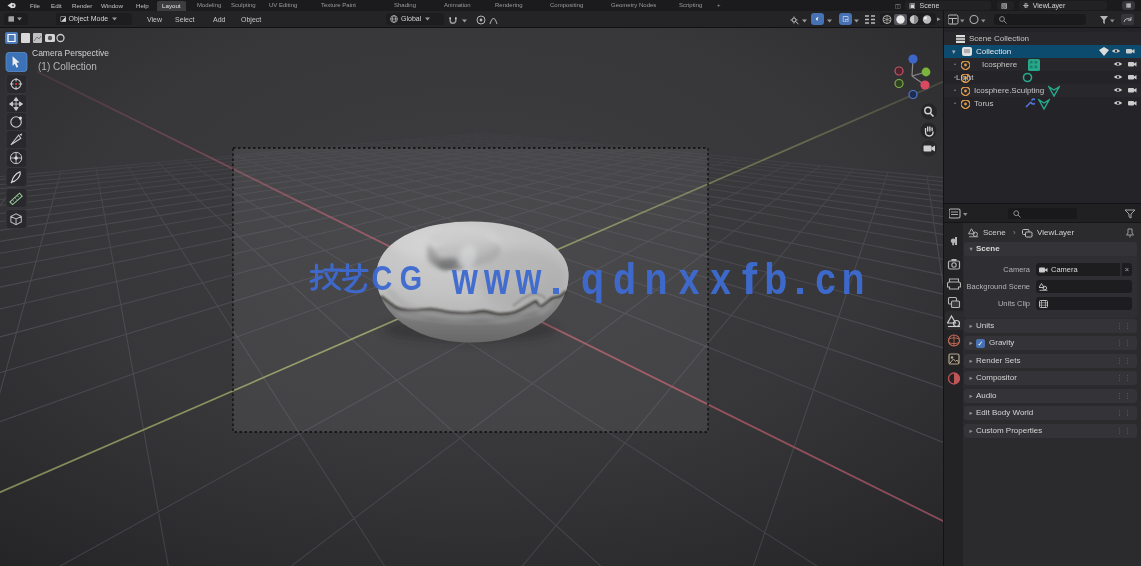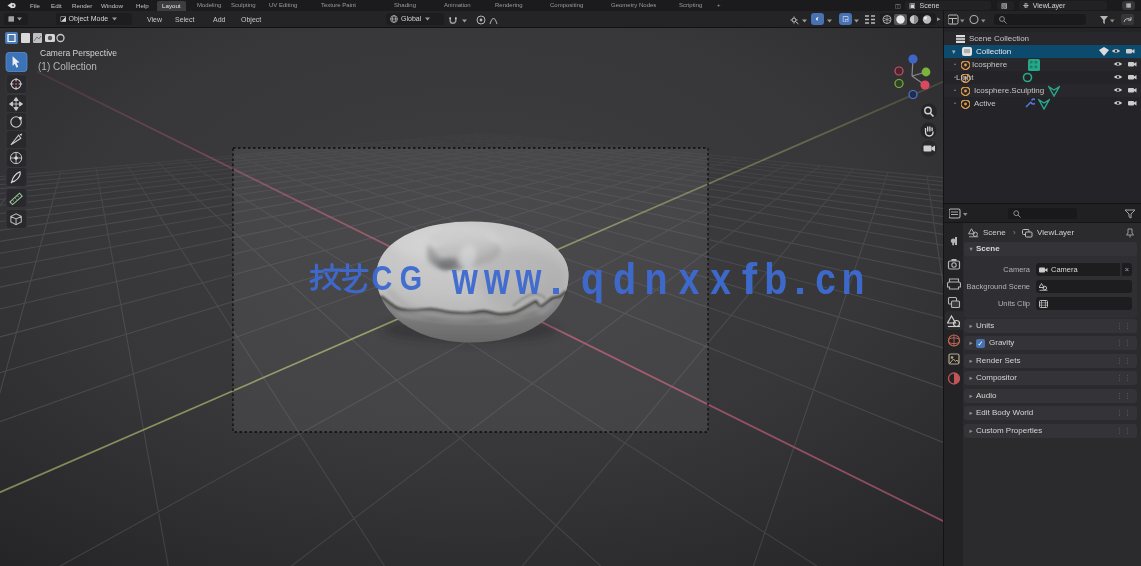--- a/index.html
+++ b/index.html
@@ -263,21 +263,21 @@
 <circle cx="929" cy="83.5" r="8" fill="#232326" opacity="0.85"></circle>
 <circle cx="928" cy="82.5" r="3.2" fill="none" stroke="#d5d5d5" stroke-width="1.4"></circle>
 <path d="M930.5 85.5 L933.5 88.5" stroke="#d5d5d5" stroke-width="1.6"></path>
 <circle cx="928.5" cy="102.5" r="8" fill="#232326" opacity="0.85"></circle>
 <path d="M925.5 104 v-4 m2.2 3.5 v-5 m2.2 5 v-5 m2.2 4.5 v-3.5 M925.5 103.5 c0 3 1.5 4.5 3.8 4.5 c2.3 0 3.8 -1.5 3.8 -4.5" stroke="#d8d8d8" stroke-width="1.3" fill="none"></path>
 <circle cx="929" cy="120.5" r="8" fill="#232326" opacity="0.6"></circle>
 <rect x="923.5" y="117.5" width="8" height="6" rx="1" fill="#cfcfcf"></rect>
 <path d="M931.5 119.5 l3.5 -2 v6 l-3.5 -2 Z" fill="#cfcfcf"></path>
 </g>
     </svg>
-    <div class="abs" style="left:40px;top:20px;font-size:8.5px;color:#d2d2d2">Camera Perspective</div>
+    <div class="abs" style="left:32px;top:20px;font-size:8.5px;color:#d2d2d2">Camera Perspective</div>
     <div class="abs" style="left:38px;top:33px;font-size:10px;color:#b5b5b5">(1) Collection</div>
     <svg class="abs" style="left:5px;top:4px" width="60" height="13" viewBox="0 0 60 13">
       <rect x="0" y="0" width="13" height="12" rx="2" fill="#4a7ab5"></rect>
       <path d="M3 2.5 h7 v7 h-7 Z" fill="none" stroke="#fff" stroke-width="1.2"></path>
       <rect x="16" y="1" width="9" height="10" rx="1" fill="#d9d9d9"></rect>
       <rect x="28" y="1" width="9" height="10" rx="1" fill="#cfcfcf" opacity="0.9"></rect>
       <path d="M29 9 l3 -4 2 2 2 -3" stroke="#777" stroke-width="1" fill="none"></path>
       <rect x="40" y="2" width="10" height="8" rx="1.5" fill="#d5d5d5"></rect>
       <circle cx="45" cy="6" r="2.2" fill="#555"></circle>
       <circle cx="55.5" cy="6" r="3.5" fill="none" stroke="#c9c9c9" stroke-width="1.3"></circle>
@@ -359,21 +359,21 @@
     <svg class="abs" style="left:182px;top:20px" width="9" height="7" viewBox="0 0 9 7">
       <rect x="0" y="1" width="6" height="4.5" rx="1" fill="#ccc"></rect>
       <path d="M6 2.5 l2.5 -1.5 v4.5 l-2.5 -1.5 Z" fill="#ccc"></path>
     </svg>
     <div class="orow" style="top:30px">
       <span style="position:absolute;left:10px;color:#888;font-size:6px">•</span>
       <svg class="abs" style="left:17px;top:2.5px" width="9" height="9" viewBox="0 0 9 9">
         <path d="M4.5 0 C7 0 9 2 9 4.2 C9 6.5 4.5 9 4.5 9 C4.5 9 0 6.5 0 4.2 C0 2 2 0 4.5 0 Z" fill="none" stroke="#e09b4a" stroke-width="1.3"></path>
         <circle cx="4.5" cy="4" r="1.4" fill="#e09b4a"></circle>
       </svg>
-      <span style="position:absolute;left:28px">Icosphere</span>
+      <span style="position:absolute;left:38px">Icosphere</span>
     </div>
     <svg class="abs" style="left:170px;top:33px" width="9" height="7" viewBox="0 0 9 7">
       <path d="M0 3 C1.5 0.8 6.5 0.8 8 3 C6.5 5.2 1.5 5.2 0 3 Z" fill="#ccc"></path>
       <circle cx="4" cy="3" r="1.2" fill="#333"></circle>
     </svg>
     <svg class="abs" style="left:184px;top:33px" width="9" height="7" viewBox="0 0 9 7">
       <rect x="0" y="1" width="6" height="4.5" rx="1" fill="#ccc"></rect>
       <path d="M6 2.5 l2.5 -1.5 v4.5 l-2.5 -1.5 Z" fill="#ccc"></path>
     </svg>
     <div class="orow" style="top:43px">
@@ -407,21 +407,21 @@
     <svg class="abs" style="left:184px;top:59px" width="9" height="7" viewBox="0 0 9 7">
       <rect x="0" y="1" width="6" height="4.5" rx="1" fill="#ccc"></rect>
       <path d="M6 2.5 l2.5 -1.5 v4.5 l-2.5 -1.5 Z" fill="#ccc"></path>
     </svg>
     <div class="orow" style="top:69px">
       <span style="position:absolute;left:10px;color:#888;font-size:6px">•</span>
       <svg class="abs" style="left:17px;top:2.5px" width="9" height="9" viewBox="0 0 9 9">
         <path d="M4.5 0 C7 0 9 2 9 4.2 C9 6.5 4.5 9 4.5 9 C4.5 9 0 6.5 0 4.2 C0 2 2 0 4.5 0 Z" fill="none" stroke="#e09b4a" stroke-width="1.3"></path>
         <circle cx="4.5" cy="4" r="1.4" fill="#e09b4a"></circle>
       </svg>
-      <span style="position:absolute;left:30px">Active</span>
+      <span style="position:absolute;left:30px">Torus</span>
     </div>
     <svg class="abs" style="left:170px;top:72px" width="9" height="7" viewBox="0 0 9 7">
       <path d="M0 3 C1.5 0.8 6.5 0.8 8 3 C6.5 5.2 1.5 5.2 0 3 Z" fill="#ccc"></path>
       <circle cx="4" cy="3" r="1.2" fill="#333"></circle>
     </svg>
     <svg class="abs" style="left:184px;top:72px" width="9" height="7" viewBox="0 0 9 7">
       <rect x="0" y="1" width="6" height="4.5" rx="1" fill="#ccc"></rect>
       <path d="M6 2.5 l2.5 -1.5 v4.5 l-2.5 -1.5 Z" fill="#ccc"></path>
     </svg>
     <svg class="abs" style="left:84px;top:31px" width="12" height="12" viewBox="0 0 13 13">

